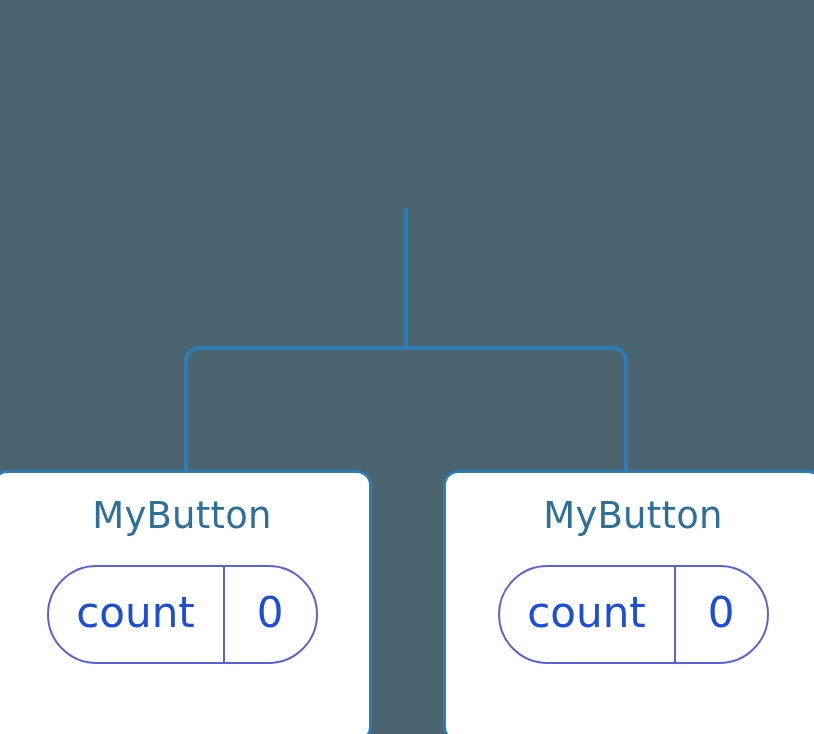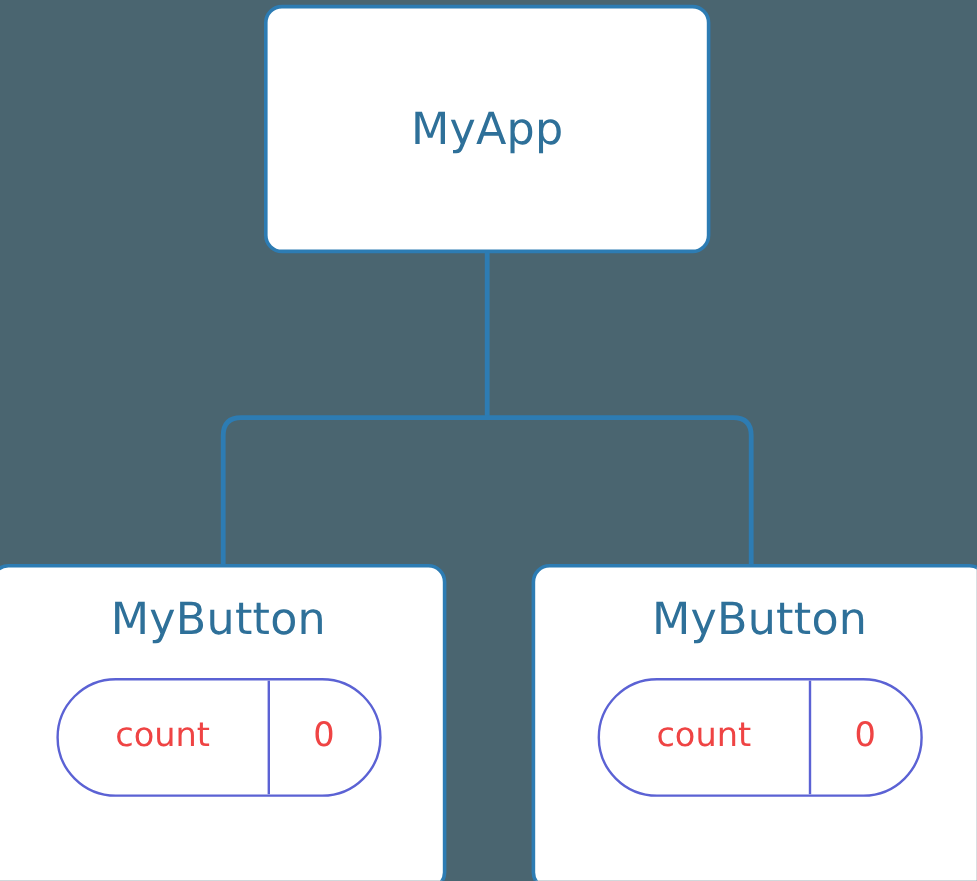--- a/index.html
+++ b/index.html
@@ -78,22 +78,22 @@
     border: 2px solid #5b62d4;
     border-radius: 9999px;
     background: #ffffff;
     overflow: hidden;
   }
   .pill-key,
   .pill-val {
     display: flex;
     align-items: center;
     justify-content: center;
-    color: #ef4444;
-    font-size: 28px;
+    color: #1d4ed8;
+    font-size: 42px;
     line-height: 1;
     white-space: nowrap;
   }
   .pill-key {
     width: 174px;
     padding-bottom: 3px;
   }
   .pill-val {
     width: 91px;
     padding-bottom: 3px;
@@ -105,23 +105,20 @@
 
 <div id="canvas">
 
   <svg id="edges" viewBox="0 0 814 734" width="814" height="734" fill="none">
 
     <path d="M406,208 L406,348" stroke="#2d7cb3" stroke-width="4" stroke-linecap="butt"></path>
 
     <path d="M186,472 L186,363 Q186,348 201,348 L611,348 Q626,348 626,363 L626,472" stroke="#2d7cb3" stroke-width="4" stroke-linecap="butt"></path>
   </svg>
 
-  <div class="node node-root">
-    <div class="node-title">MyApp</div>
-  </div>
 
   <div class="node node-child node-child-left">
     <div class="node-title">MyButton</div>
     <div class="pill">
       <div class="pill-key">count</div>
       <div class="pill-val">0</div>
     </div>
   </div>
 
   <div class="node node-child node-child-right">

